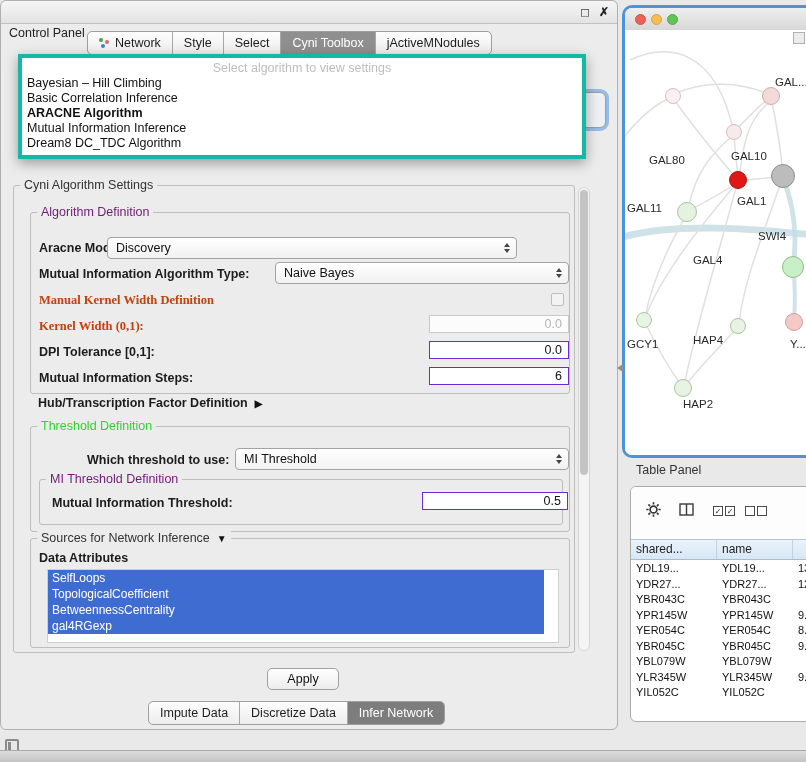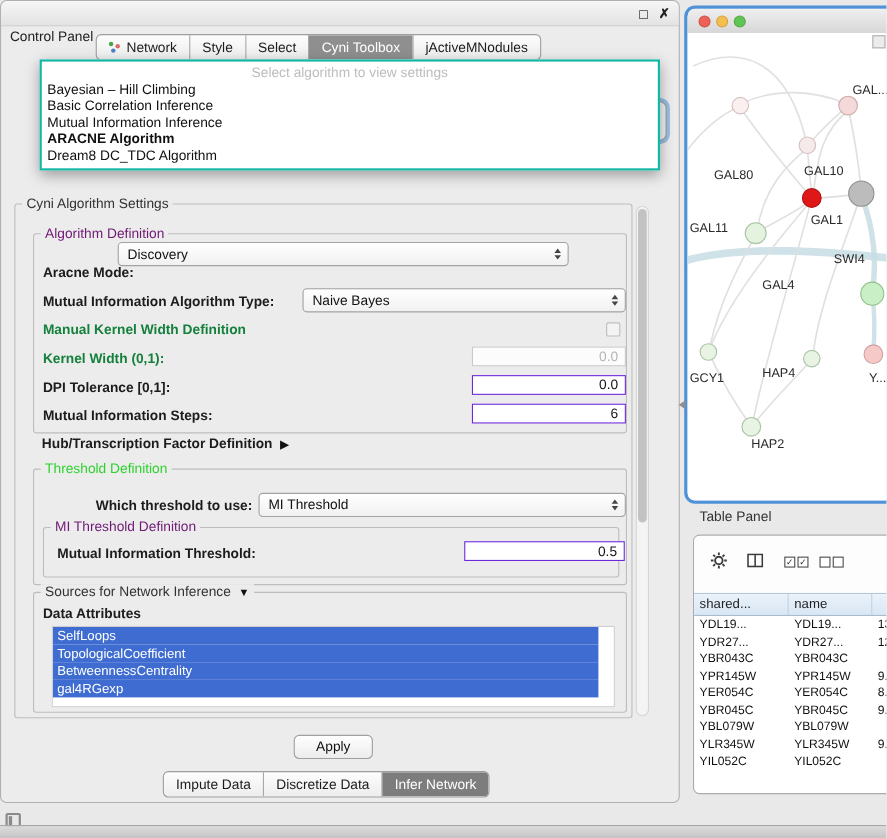--- a/index.html
+++ b/index.html
@@ -34,21 +34,21 @@
     font-size:12.5px;white-space:nowrap;color:#333;}
   .t-blue{color:#701a75;}
   .t-green{color:#2fd32f;}
   .settings-group{left:12px;top:184px;width:562px;height:468px;}
   .ad-group{left:16px;top:26px;width:540px;height:182px;}
   .th-group{left:16px;top:240px;width:540px;height:106px;}
   .mig-group{left:8px;top:52px;width:524px;height:46px;}
   .src-group{left:16px;top:352px;width:540px;height:110px;}
 
   .fld-label{position:absolute;font-size:12.5px;font-weight:bold;color:#1c1c1c;white-space:nowrap;}
-  .fld-label.disabled{color:#15803d;}
+  .fld-label.disabled{color:#c2410c;font-family:Liberation Serif, serif;}
 
   .combo{position:absolute;height:22px;border:1px solid #a3a3a3;border-radius:4px;
     background:linear-gradient(#ffffff,#f1f1f1);display:flex;align-items:center;
     padding:0 4px 0 8px;box-sizing:border-box;}
   .combo-text{font-size:12.5px;color:#111;}
   .stepper{margin-left:auto;display:flex;flex-direction:column;gap:2px;align-items:center;padding-right:2px;}
   .stepper i{width:0;height:0;border-left:3.5px solid transparent;border-right:3.5px solid transparent;}
   .stepper .up{border-bottom:4px solid #444;}
   .stepper .down{border-top:4px solid #444;}
 
@@ -72,22 +72,22 @@
     border:1px solid #d5d5d5;border-radius:6px;box-sizing:border-box;}
   .vthumb{position:absolute;left:1px;top:2px;width:8px;height:285px;background:#c3c3c3;border-radius:4px;}
 
   .apply-btn{position:absolute;left:266px;top:667px;width:72px;height:22px;
     border:1px solid #a0a0a0;border-radius:5px;background:linear-gradient(#ffffff,#ececec);
     font-family:"Liberation Sans",sans-serif;font-size:12.5px;color:#111;}
 
   
   .combo-fragment{position:absolute;left:520px;top:92px;width:84px;height:34px;border-radius:6px;
     background:#eef1f4;border:1px solid #9f9f9f;box-shadow:0 0 0 3px rgba(96,156,222,.6);z-index:10;}
-  .popup{position:absolute;left:18px;top:54px;width:560px;background:#fff;border:2px solid #14b8a6;
-    box-shadow:0 4px 12px rgba(0,0,0,.35);z-index:40;padding:2px 0 4px 0;margin-left:18px;}
+  .popup{position:absolute;left:18px;top:54px;width:560px;background:#fff;border:4px solid #14b8a6;
+    box-shadow:0 4px 12px rgba(0,0,0,.35);z-index:40;padding:2px 0 4px 0;}
   .popup-placeholder{height:16px;line-height:16px;text-align:center;color:#bdbdbd;font-size:12.5px;}
   .dd-item{height:15px;line-height:15px;padding:0 5px;font-size:12.5px;color:#111;white-space:nowrap;}
   .dd-item.selected{font-weight:bold;}
 
   
   .net-window{position:absolute;left:625px;top:8px;width:200px;height:447px;background:#fff;
     border-radius:7px;box-shadow:0 0 0 3px #4f92d8;overflow:hidden;}
   .net-titlebar{position:absolute;left:0;top:0;right:0;height:22px;
     background:linear-gradient(#efefef,#d7d7d7);border-bottom:1px solid #b1b1b1;}
   .tl{position:absolute;top:6px;width:11px;height:11px;border-radius:50%;box-sizing:border-box;}
@@ -160,21 +160,21 @@
         </div>
       </nav>
 
     <div class="group settings-group">
       <span class="group-label">Cyni Algorithm Settings</span>
 
       <div class="group ad-group">
         <span class="group-label t-blue">Algorithm Definition</span>
 
         <label class="fld-label" style="left:8px;top:28px">Aracne Mode:</label>
-        <div class="combo" style="left:76px;top:7px;width:410px">
+        <div class="combo" style="left:76px;top:24px;width:410px">
           <span class="combo-text">Discovery</span>
           <span class="stepper">
               <i class="up"></i>
               <i class="down"></i>
             </span>
         </div>
 
         <label class="fld-label" style="left:8px;top:54px">Mutual Information Algorithm Type:</label>
         <div class="combo" style="left:244px;top:49px;width:294px">
           <span class="combo-text">Naive Bayes</span>
@@ -251,22 +251,22 @@
       </nav>
   </section>
 
   <div class="combo-fragment"></div>
 
   <div class="popup">
     <div class="popup-placeholder">Select algorithm to view settings</div>
     <div>
         <div class="dd-item">Bayesian – Hill Climbing</div>
         <div class="dd-item">Basic Correlation Inference</div>
+        <div class="dd-item selected">ARACNE Algorithm</div>
         <div class="dd-item">Mutual Information Inference</div>
-        <div class="dd-item selected">ARACNE Algorithm</div>
         <div class="dd-item">Dream8 DC_TDC Algorithm</div>
       </div>
   </div>
 
   <section class="net-window">
     <header class="net-titlebar">
       <span class="tl red"></span>
       <span class="tl yellow"></span>
       <span class="tl green"></span>
     </header>

